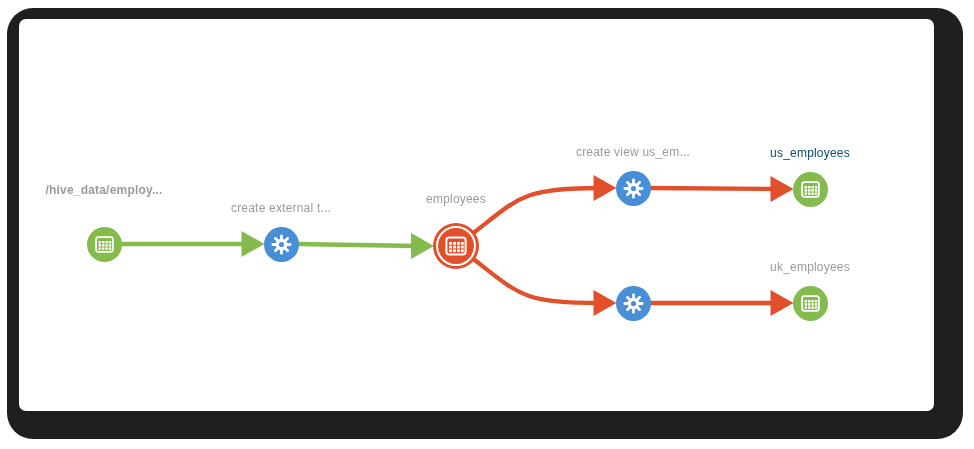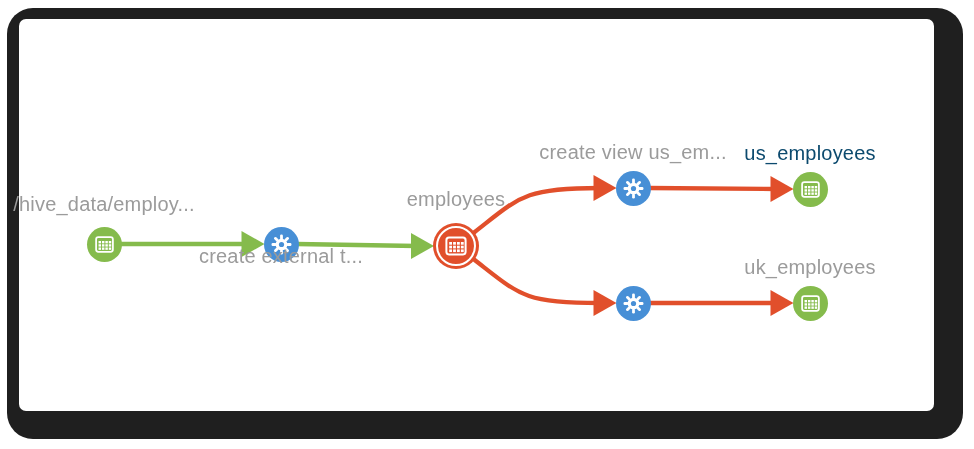--- a/index.html
+++ b/index.html
@@ -21,21 +21,21 @@
     position:absolute; border-radius:50%; box-sizing:border-box;
     display:flex; align-items:center; justify-content:center; cursor:pointer;
   }
   .node.selected::after {
     content:""; position:absolute; left:3px; top:3px; right:3px; bottom:3px;
     border:2px solid #ffffff; border-radius:50%;
   }
   .node svg { position:relative; display:block; }
   .node-label {
     position:absolute; transform:translateX(-50%);
-    white-space:nowrap; color:#9b9b9b; font-size:20px; line-height:16px;
+    white-space:nowrap; color:#9b9b9b; font-size:12px; line-height:16px;
     letter-spacing:0.2px;
   }
 </style>
 </head>
 <body>
 
 <div class="page">
   <div class="bezel" style="background: rgb(31, 31, 31);">
     <div class="canvas" style="background: rgb(255, 255, 255);">
       <svg id="edge-layer" viewBox="0 0 915 392" xmlns="http://www.w3.org/2000/svg">
@@ -63,38 +63,38 @@
               <rect x="5.2" y="11.7" width="2.8" height="2.7" fill="#fff"></rect>
               <rect x="9.1" y="11.7" width="2.8" height="2.7" fill="#fff"></rect>
               <rect x="13" y="11.7" width="2.8" height="2.7" fill="#fff"></rect>
               <rect x="16.9" y="11.7" width="2.8" height="2.7" fill="#fff"></rect>
               <rect x="5.2" y="15.4" width="2.8" height="2.7" fill="#fff"></rect>
               <rect x="9.1" y="15.4" width="2.8" height="2.7" fill="#fff"></rect>
               <rect x="13" y="15.4" width="2.8" height="2.7" fill="#fff"></rect>
               <rect x="16.9" y="15.4" width="2.8" height="2.7" fill="#fff"></rect>
             </svg>
           </div>
-          <div class="node-label" style="left: 85px; top: 177px; color: rgb(155, 155, 155);">/hive_data/employ...</div>
+          <div class="node-label" style="left: 85px; top: 163px; color: rgb(155, 155, 155); font-weight: bold;">/hive_data/employ...</div>
           <div class="node" style="left: 244.5px; top: 207.5px; height: 35px; width: 35px; background: rgb(71, 143, 214);">
             <svg width="23" height="23" viewBox="0 0 24 24" xmlns="http://www.w3.org/2000/svg">
               <g fill="#fff">
                 <rect x="10.55" y="1.6" width="2.9" height="5.2" rx="1.3" transform="rotate(0 12 12)"></rect>
                 <rect x="10.55" y="1.6" width="2.9" height="5.2" rx="1.3" transform="rotate(45 12 12)"></rect>
                 <rect x="10.55" y="1.6" width="2.9" height="5.2" rx="1.3" transform="rotate(90 12 12)"></rect>
                 <rect x="10.55" y="1.6" width="2.9" height="5.2" rx="1.3" transform="rotate(135 12 12)"></rect>
                 <rect x="10.55" y="1.6" width="2.9" height="5.2" rx="1.3" transform="rotate(180 12 12)"></rect>
                 <rect x="10.55" y="1.6" width="2.9" height="5.2" rx="1.3" transform="rotate(225 12 12)"></rect>
                 <rect x="10.55" y="1.6" width="2.9" height="5.2" rx="1.3" transform="rotate(270 12 12)"></rect>
                 <rect x="10.55" y="1.6" width="2.9" height="5.2" rx="1.3" transform="rotate(315 12 12)"></rect>
                 <circle cx="12" cy="12" r="6.1"></circle>
               </g>
               <circle cx="12" cy="12" r="2.7" fill="#478fd6"></circle>
             </svg>
           </div>
-          <div class="node-label" style="left: 262px; top: 180.5px; color: rgb(155, 155, 155); margin-top: 48px;">create external t...</div>
+          <div class="node-label" style="left: 262px; top: 180.5px; color: rgb(155, 155, 155);">create external t...</div>
           <div class="node selected" style="left: 414px; top: 204px; height: 46px; width: 46px; background: rgb(225, 79, 43);">
             <svg width="24" height="24" viewBox="0 0 24 24" xmlns="http://www.w3.org/2000/svg">
               <rect x="2.4" y="3.6" width="19.2" height="16.8" rx="2.6" fill="none" stroke="#fff" stroke-width="2"></rect>
               <rect x="5.2" y="8" width="2.8" height="2.7" fill="#fff"></rect>
               <rect x="9.1" y="8" width="2.8" height="2.7" fill="#fff"></rect>
               <rect x="13" y="8" width="2.8" height="2.7" fill="#fff"></rect>
               <rect x="16.9" y="8" width="2.8" height="2.7" fill="#fff"></rect>
               <rect x="5.2" y="11.7" width="2.8" height="2.7" fill="#fff"></rect>
               <rect x="9.1" y="11.7" width="2.8" height="2.7" fill="#fff"></rect>
               <rect x="13" y="11.7" width="2.8" height="2.7" fill="#fff"></rect>

